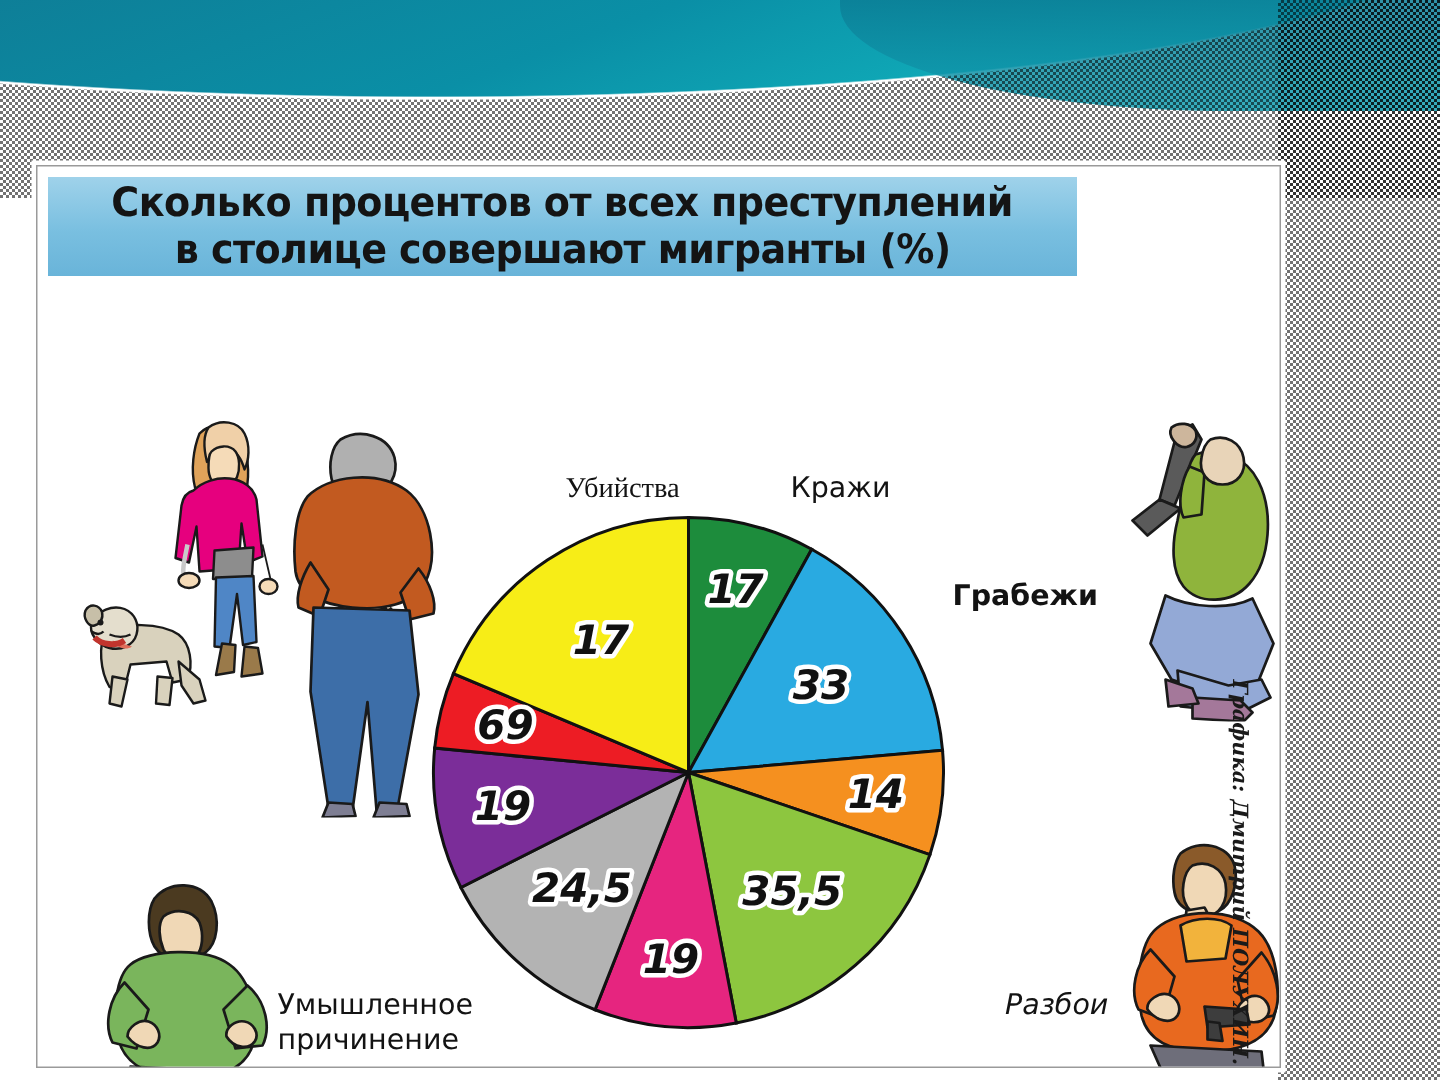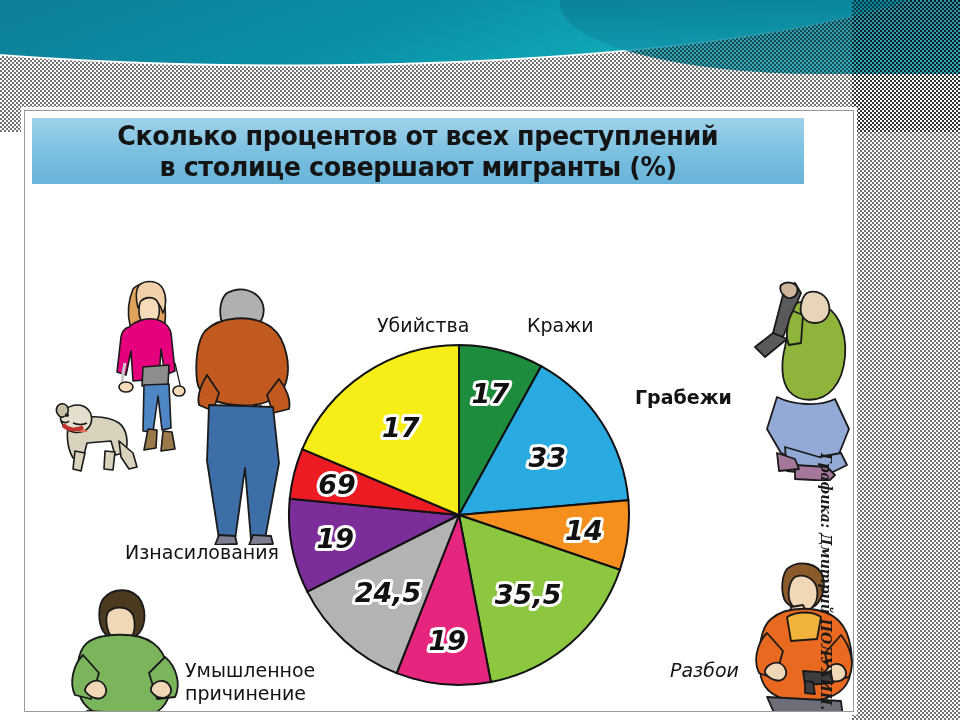--- a/index.html
+++ b/index.html
@@ -38,21 +38,21 @@
   }
 
   
   #card{
     position:absolute;left:24px;top:110px;width:828px;height:600px;
     background:#ffffff;border:1px solid #9a9a9a;
     box-shadow:0 0 0 3px #ffffff;
     overflow:hidden;
   }
   #title-band{
-    position:absolute;left:7px;top:7px;width:772px;height:66px;
+    position:absolute;left:7px;top:7px;width:686px;height:66px;
     background:linear-gradient(180deg,#9fd2ea 0%,#79bfe0 55%,#69b4d9 100%);
     display:flex;flex-direction:column;align-items:center;justify-content:center;
   }
   #title-band .tl{
     font-family:"DejaVu Sans", sans-serif;
     font-weight:bold;color:#141414;white-space:nowrap;
     font-size:27px;line-height:31px;letter-spacing:-.4px;
     transform:scaleX(.94);
   }
 
@@ -64,21 +64,21 @@
     font-size:27px;fill:#111;
     paint-order:stroke fill;stroke:#ffffff;stroke-width:6px;stroke-linejoin:round;
     text-anchor:middle;dominant-baseline:central;
   }
 
   
   .cap{
     position:absolute;font-family:"DejaVu Sans", sans-serif;
     font-size:19px;line-height:23px;color:#131313;white-space:pre-line;
   }
-  #cap-murder{left:352px;top:203px;}
+  #cap-murder{left:352px;top:203px;font-family:Liberation Serif, serif;}
   #cap-theft{left:502px;top:203px;}
   #cap-robbery{left:610px;top:275px;font-weight:bold;}
   #cap-drugs{left:680px;top:382px;}
   #cap-assault{left:645px;top:548px;font-style:italic;}
   #cap-harm{left:160px;top:548px;}
   #cap-rape{left:100px;top:430px;}
 
   
   #credit{
     position:absolute;left:809px;top:342px;
@@ -237,16 +237,15 @@
   </div>
 
   <div class="cap" id="cap-murder">Убийства</div>
   <div class="cap" id="cap-theft">Кражи</div>
   <div class="cap" id="cap-robbery">Грабежи</div>
   <div class="cap" id="cap-assault">Разбои</div>
 
   <div class="cap" id="cap-harm">Умышленное
 причинение
 вреда здоровью</div>
-  <div class="cap" id="cap-rape">Изнасилования</div>
 
   <div id="credit">Графика: Дмитрий ПОЛУХИН.</div>
 </div>
 
 </body></html>

